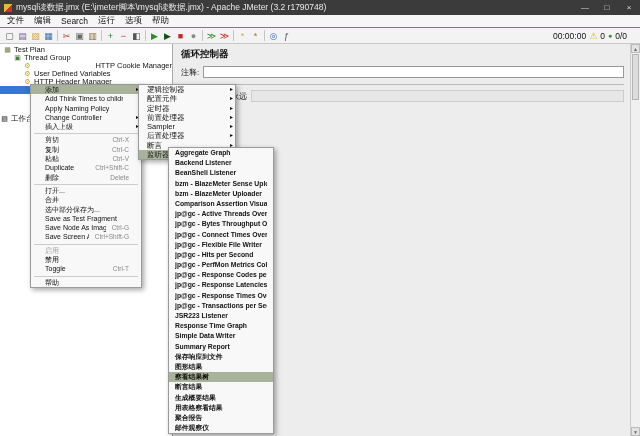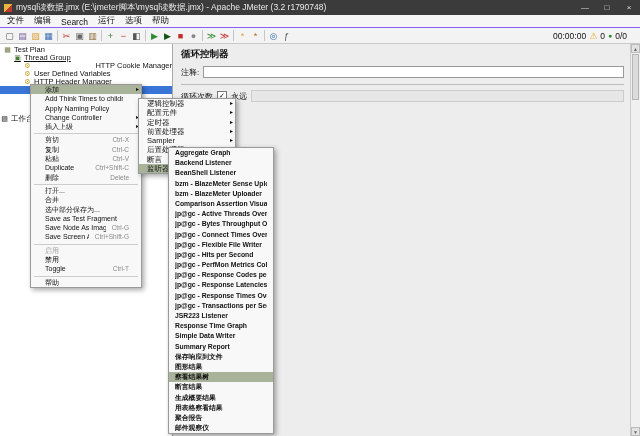--- a/index.html
+++ b/index.html
@@ -7,21 +7,21 @@
        font-family:"Liberation Sans","DejaVu Sans",sans-serif;color:#111;}
   
   .titlebar{position:absolute;top:0;left:0;right:0;height:15px;background:var(--c-titlebar,#3b3b3b);
             color:#eaeaea;display:flex;align-items:center;font-size:8.5px;}
   .appicon{width:8px;height:8px;margin:0 4px;background:linear-gradient(135deg,#e8b63c 50%,#c0392b 50%);flex:0 0 auto;}
   .wtitle{flex:1;white-space:nowrap;overflow:hidden;}
   .winbtns{display:flex;height:100%;}
   .winbtn{width:22px;text-align:center;line-height:15px;font-size:8px;color:#ddd;}
   
   .menubar{position:absolute;top:15px;left:0;right:0;height:12px;background:#f6f6f6;
-           border-bottom:1px solid #8b5cf6;display:flex;align-items:flex-end;font-size:8.5px;padding-left:2px;}
+           border-bottom:1px solid #8b5cf6;display:flex;align-items:center;font-size:8.5px;padding-left:2px;}
   .menubar .menu-item{padding:0 5px;white-space:nowrap;}
   
   .toolbar{position:absolute;top:28px;left:0;right:0;height:15px;background:#f3f3f3;
            border-bottom:1px solid #c9c9c9;display:flex;align-items:center;padding:0 3px;}
   .tools{display:flex;align-items:center;flex:1;}
   .tool{width:13px;height:13px;display:flex;align-items:center;justify-content:center;font-size:9px;}
   .tools .sep{width:1px;height:11px;background:#c5c5c5;margin:0 2px;}
   .tbright{display:flex;align-items:center;gap:3px;font-size:8.5px;white-space:nowrap;padding-right:10px;padding-left:24px;}
   .warn-glyph{color:var(--c-warning,#e6a817);font-size:9px;}
   .run-glyph{color:var(--c-run_green,#2e8b2e);font-size:7px;}
@@ -57,21 +57,21 @@
   .mi{height:9.3px;line-height:9.3px;display:flex;align-items:center;
       padding:0 12px 0 14px;position:relative;white-space:nowrap;overflow:hidden;}
   .mi .lbl{flex:1;overflow:hidden;}
   .mi .sc{color:#888;margin-left:6px;font-size:6.5px;}
   .mi .arrow{position:absolute;right:2px;font-size:6px;}
   .mi.hl{background:var(--c-highlight,#a9b39a);}
   .mi.dis{color:#a3a3a3;}
   .popup .mi.sep{height:4px;padding:0;}
   .popup .mi.sep::after{content:"";position:absolute;left:3px;right:3px;top:50%;border-top:1px solid #ccc;}
   .ctx{left:30px;top:84px;width:110px;font-size:7px;}
-  .sub{left:138px;top:98px;width:96px;font-size:7.5px;}
+  .sub{left:138px;top:84px;width:96px;font-size:7.5px;}
   .sub .mi{padding-left:8px;}
   .listener{left:168px;top:147px;width:104px;font-size:6.8px;}
   .listener .mi{height:10.2px;line-height:10.2px;padding:0 6px;font-weight:bold;}
 </style>
 </head>
 <body>
 
 <div class="titlebar">
   <span class="appicon"></span>
   <span class="wtitle">mysql读数据.jmx (E:\jmeter脚本\mysql读数据.jmx) - Apache JMeter (3.2 r1790748)</span>
@@ -216,21 +216,21 @@
 <div class="main">
 
   <div class="treepanel">
     <div>
 
         <div class="trow" style="padding-left: 3px;">
           <span class="ticon" style="color: rgb(125, 125, 85);">▦</span>
           <span>Test Plan</span>
         </div>
 
-        <div class="trow" style="padding-left: 13px; text-decoration: underline;">
+        <div class="trow" style="padding-left: 13px;">
           <span class="ticon" style="color: rgb(74, 125, 58);">▣</span>
           <span>Thread Group</span>
         </div>
 
         <div class="trow" style="padding-left: 23px; justify-content: space-between;">
           <span class="ticon" style="color: rgb(201, 162, 39);">⚙</span>
           <span>HTTP Cookie Manager</span>
         </div>
 
         <div class="trow" style="padding-left: 23px;">

